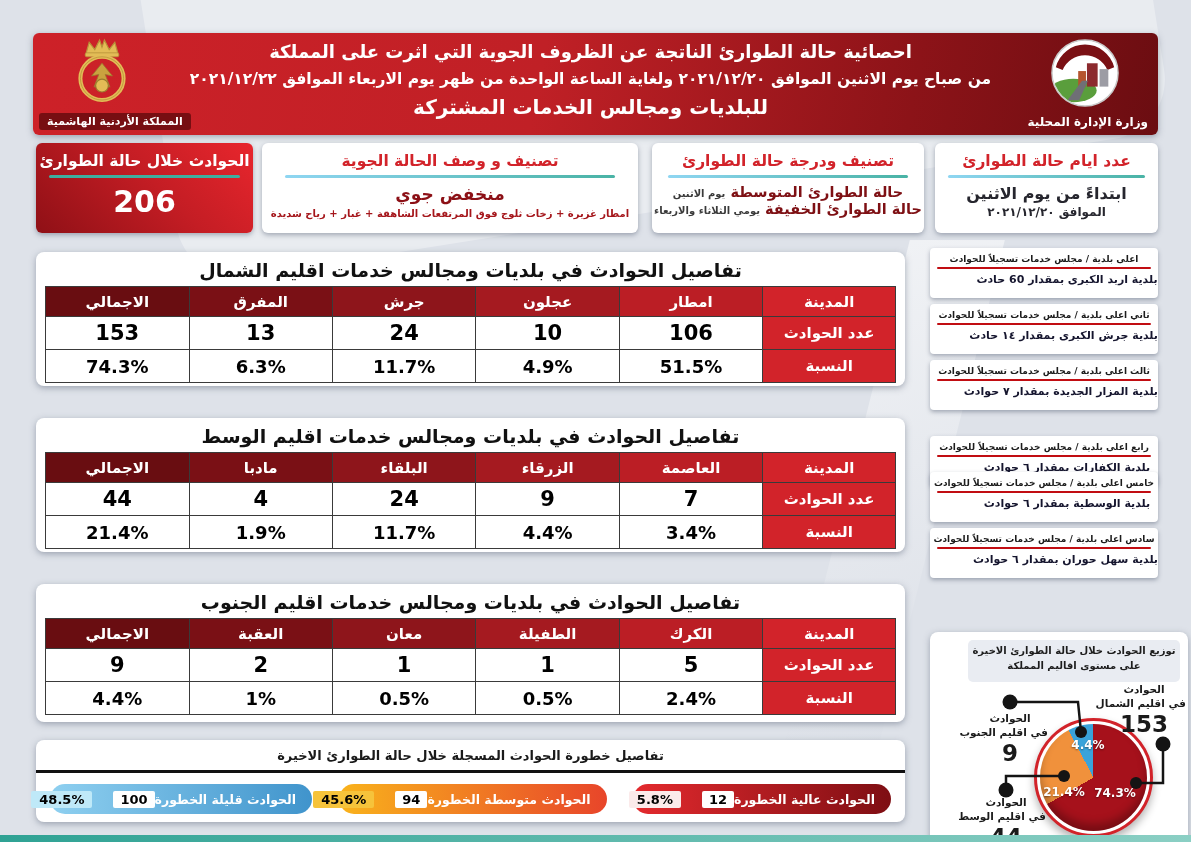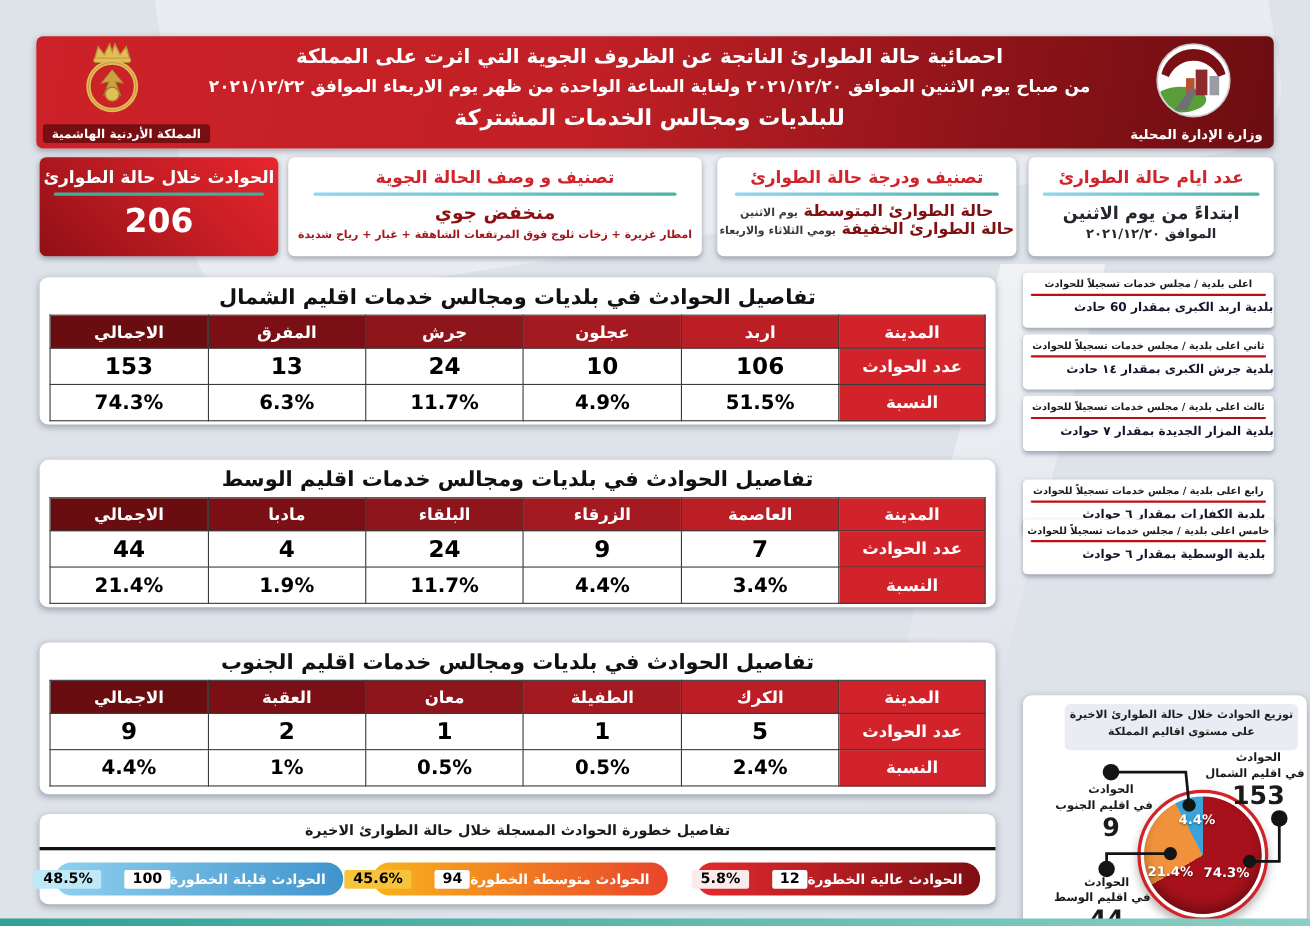--- a/index.html
+++ b/index.html
@@ -186,21 +186,21 @@
     <div class="days-main">ابتداءً من يوم الاثنين</div>
     <div class="days-sub">الموافق ٢٠٢١/١٢/٢٠</div>
   </div>
 
   <div class="card table-card" id="t-north">
     <div class="table-title">تفاصيل الحوادث في بلديات ومجالس خدمات اقليم الشمال</div>
     <table class="rtbl" dir="rtl">
       <tbody>
           <tr class="hdr">
         <th class="lab">المدينة</th>
-        <th>اربد</th>
+        <th>امطار</th>
         <th>عجلون</th>
         <th>جرش</th>
         <th>المفرق</th>
         <th>الاجمالي</th>
       </tr>
       <tr class="cnt">
         <th class="lab">عدد الحوادث</th>
         <td>106</td>
         <td>10</td>
         <td>24</td>
@@ -300,20 +300,25 @@
   </div>
   <div class="rk" style="top:436px">
     <div class="rk-label">رابع اعلى بلدية / مجلس خدمات تسجيلاً للحوادث</div>
     <div class="rk-line"></div>
     <div class="rk-value">بلدية الكفارات بمقدار ٦ حوادث</div>
   </div>
   <div class="rk" style="top:472px">
     <div class="rk-label">خامس اعلى بلدية / مجلس خدمات تسجيلاً للحوادث</div>
     <div class="rk-line"></div>
     <div class="rk-value">بلدية الوسطية بمقدار ٦ حوادث</div>
+  </div>
+  <div class="rk" style="top:528px">
+    <div class="rk-label">سادس اعلى بلدية / مجلس خدمات تسجيلاً للحوادث</div>
+    <div class="rk-line"></div>
+    <div class="rk-value">بلدية سهل حوران بمقدار ٦ حوادث</div>
   </div>
 
   <div class="card" id="pie-card">
     <div class="pie-title">
       <span>توزيع الحوادث خلال حالة الطوارئ الاخيرة</span><br>
       <span>على مستوى اقاليم المملكة</span>
     </div>
     <div class="pie-area">
       <div class="pie-wrap">
         <div class="pie"></div>

